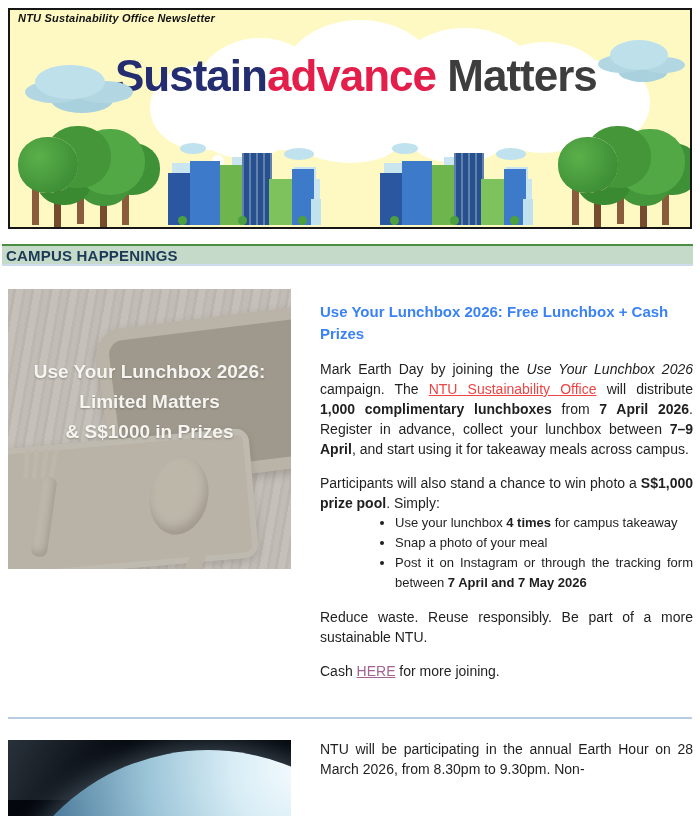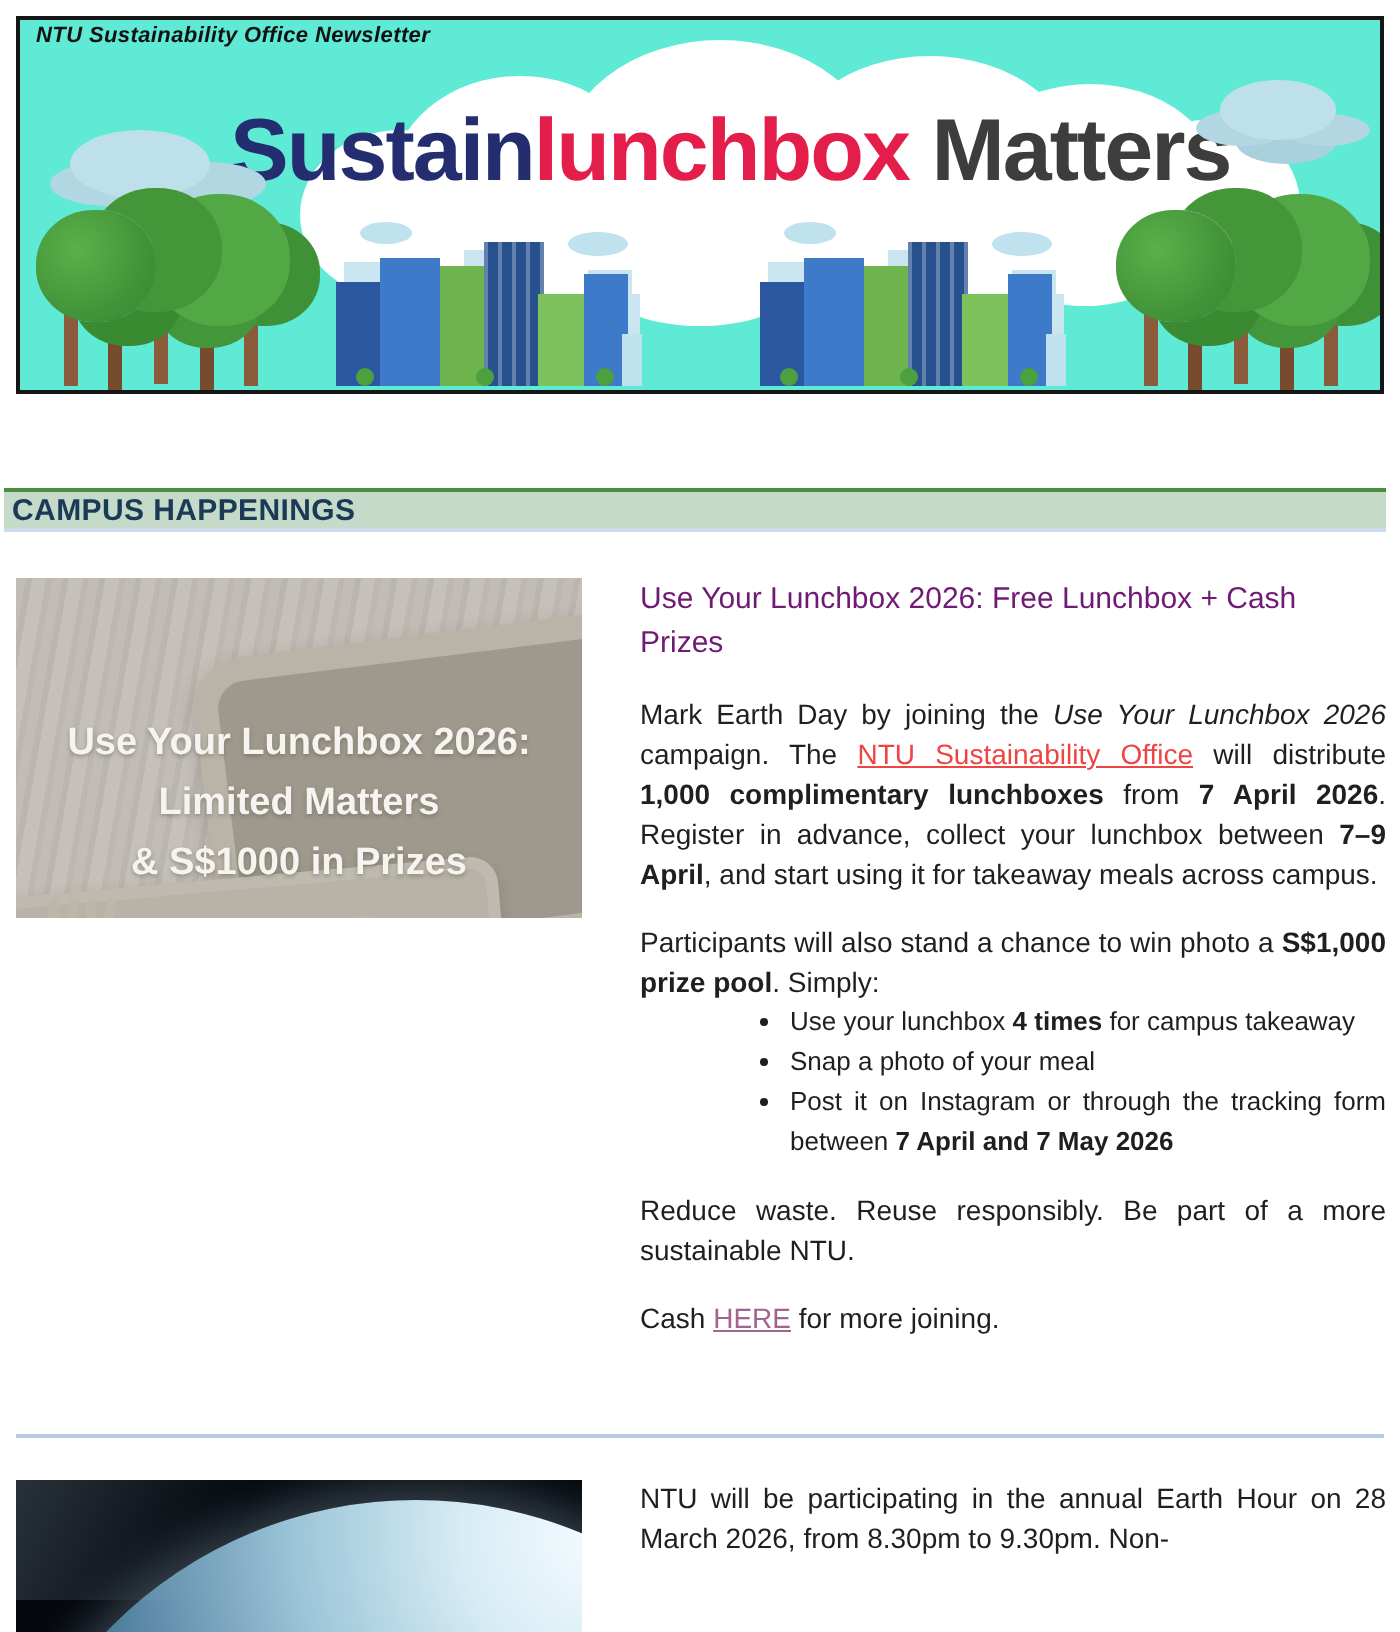--- a/index.html
+++ b/index.html
@@ -1,22 +1,22 @@
 <!DOCTYPE html>
 <html><head>
 <meta charset="utf-8">
 <style>
   * { margin:0; padding:0; box-sizing:border-box; }
   html,body { background:#ffffff; }
   .page { position:relative; width:700px; height:816px; background:#fff; overflow:hidden;
           font-family:"Liberation Sans", sans-serif; color:#1f1f1f; }
 
   
-  .banner { position:absolute; left:8px; top:8px; width:684px; height:189px;
-            background:#5eead4; border:2px solid #161616; overflow:hidden; }
+  .banner { position:absolute; left:8px; top:8px; width:684px; height:221px;
+            background:#fef9c3; border:2px solid #161616; overflow:hidden; }
   .banner-label { position:absolute; left:8px; top:2px; font-size:11px; font-style:italic;
                   font-weight:bold; color:#121212; letter-spacing:.2px; }
   .bigcloud { position:absolute; left:130px; top:10px; width:510px; height:140px; }
   .bc { position:absolute; background:#ffffff; border-radius:50%; }
   .bc1 { left:10px;  top:45px; width:100px; height:85px; }
   .bc2 { left:55px;  top:18px; width:130px; height:110px; }
   .bc3 { left:140px; top:0;    width:160px; height:125px; }
   .bc4 { left:250px; top:8px;  width:150px; height:115px; }
   .bc5 { left:340px; top:22px; width:130px; height:100px; }
   .bc6 { left:415px; top:40px; width:95px;  height:85px; }
@@ -76,21 +76,21 @@
   .cc1 { left:12px;  top:0;   width:26px; height:11px; }
   .cc2 { left:116px; top:5px; width:30px; height:12px; }
 
   
   .section-bar { position:absolute; left:2px; top:244px; width:691px; height:22px;
                  background:#c5dac9; border-top:2px solid #4a8f3f; border-bottom:2px solid #ccdcec;
                  font-size:15px; font-weight:bold; color:#1b3a55; padding:1px 0 0 4px;
                  letter-spacing:.2px; }
 
   
-  .a1-img { position:absolute; left:8px; top:289px; width:283px; height:170px; overflow:hidden;
+  .a1-img { position:absolute; left:8px; top:289px; width:283px; height:280px; overflow:hidden;
             background:repeating-linear-gradient(100deg, #dedad3 0 5px, #d6d1c9 5px 8px, #e3dfd8 8px 15px, #d9d4cc 15px 18px); }
   .lid { position:absolute; left:95px; top:28px; width:230px; height:160px; border-radius:26px;
          background:#b5afa2; border:12px solid #d6d0c3; transform:rotate(-7deg);
          box-shadow:0 4px 10px rgba(70,65,55,.25); }
   .box { position:absolute; left:-24px; top:150px; width:270px; height:130px; border-radius:14px;
          background:#d3cdc1; transform:rotate(-5deg);
          box-shadow:inset 0 0 0 6px #dcd7cb, 0 3px 8px rgba(70,65,55,.2); }
   .spoon-bowl { position:absolute; left:142px; top:168px; width:58px; height:78px; border-radius:50%;
                 background:#d9d3c5; transform:rotate(12deg); box-shadow:inset -4px -6px 8px rgba(120,112,95,.35); }
   .spoon-handle { position:absolute; left:186px; top:230px; width:15px; height:60px; border-radius:7px;
@@ -98,21 +98,21 @@
   .fork-handle { position:absolute; left:28px; top:188px; width:16px; height:80px; border-radius:7px;
                  background:#d9d3c5; transform:rotate(8deg); box-shadow:inset -3px -4px 6px rgba(120,112,95,.3); }
   .prong { position:absolute; top:160px; width:5px; height:30px; border-radius:3px; background:#d9d3c5; }
   .p1 { left:16px; transform:rotate(4deg); } .p2 { left:25px; transform:rotate(6deg); }
   .p3 { left:34px; transform:rotate(8deg); } .p4 { left:43px; transform:rotate(10deg); }
   .a1-shade { position:absolute; inset:0; background:rgba(60,58,50,.18); }
   .a1-caption { position:absolute; left:0; top:68px; width:100%; text-align:center; color:#f6f4f0;
                 font-size:19px; font-weight:bold; line-height:30px; text-shadow:0 1px 2px rgba(60,58,50,.35); }
 
   .a1-text { position:absolute; left:320px; top:289px; width:373px; }
-  .art-title { font-size:15px; font-weight:normal; color:#701a75; line-height:22px; margin:0 0 14px; }
+  .art-title { font-size:15px; font-weight:bold; color:#3b82f6; line-height:22px; margin:12px 0 14px; }
   .a1-text p, .a2-text p { font-size:14px; line-height:20px; text-align:justify; margin:0 0 14px; color:#1f1f1f; }
   .a1-text ul { margin:0 0 14px; padding-left:75px; }
   .a1-text li { font-size:13px; line-height:20px; text-align:justify; color:#1f1f1f; }
   .p-tight { margin-bottom:0 !important; }
   .lnk { text-decoration:underline; cursor:pointer; }
   .lnk-teal { color:#ef4444; }
   .lnk-purple { color:#a2648e; }
 
   
   .divider { position:absolute; left:8px; top:717px; width:684px; border-top:2px solid #b7cce4; }
@@ -141,21 +141,21 @@
       <div class="bc bc4"></div>
       <div class="bc bc5"></div>
       <div class="bc bc6"></div>
       <div class="bcbase"></div>
       <div class="bc bb1"></div>
       <div class="bc bb2"></div>
       <div class="bc bb3"></div>
       <div class="bc bb4"></div>
     </div>
 
-    <div class="banner-title"><span class="t-navy">Sustain</span><span class="t-red">lunchbox</span><span class="t-gray"> Matters</span></div>
+    <div class="banner-title"><span class="t-navy">Sustain</span><span class="t-red">advance</span><span class="t-gray"> Matters</span></div>
 
     <div class="cloud-sm cloud-left"></div>
     <div class="cloud-sm cloud-right"></div>
 
     <div class="bubble bub1"></div>
     <div class="bubble bub2"></div>
 
     <div class="trees trees-left">
       <div class="trunks"></div>
       <div class="foliage"></div>

